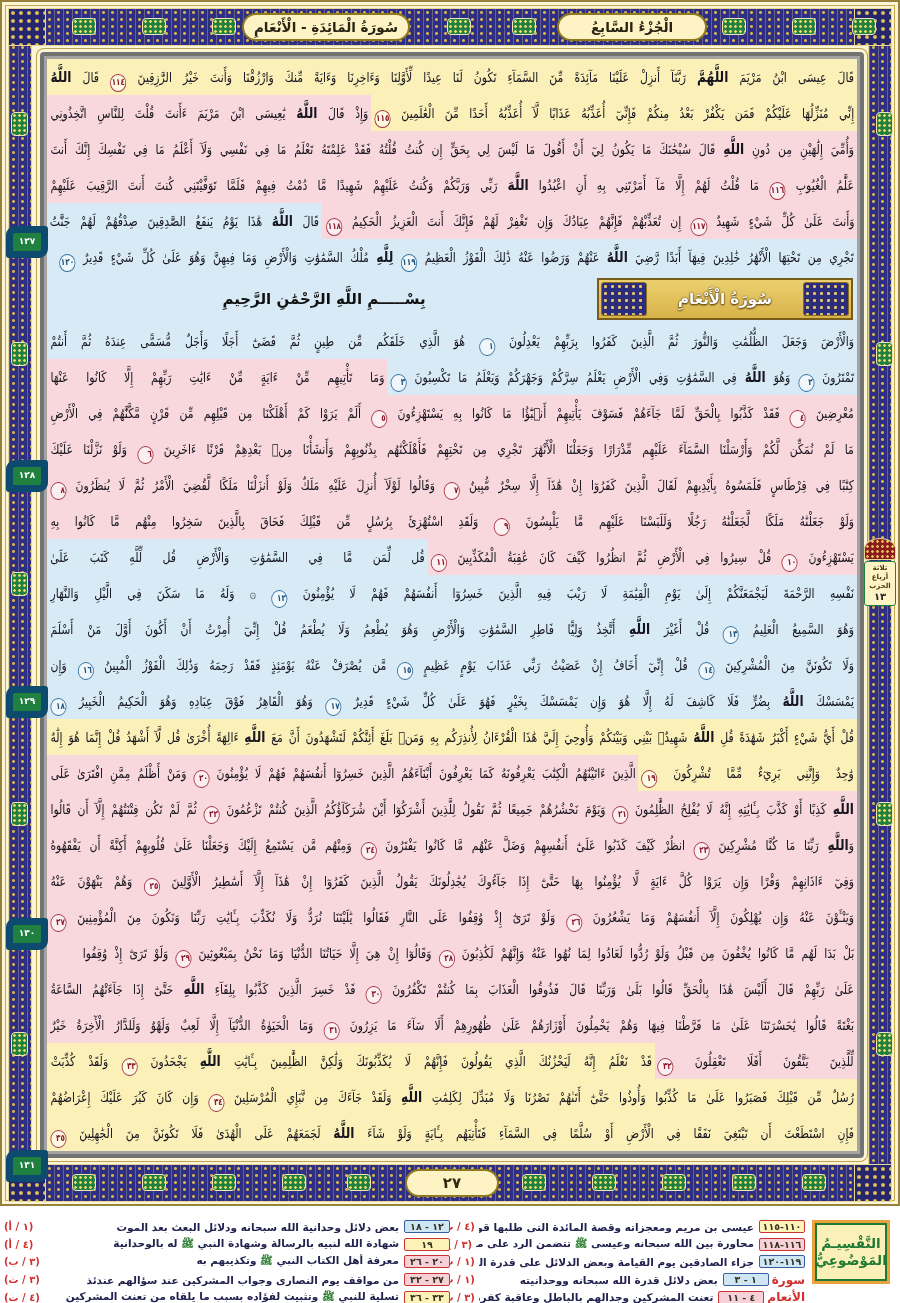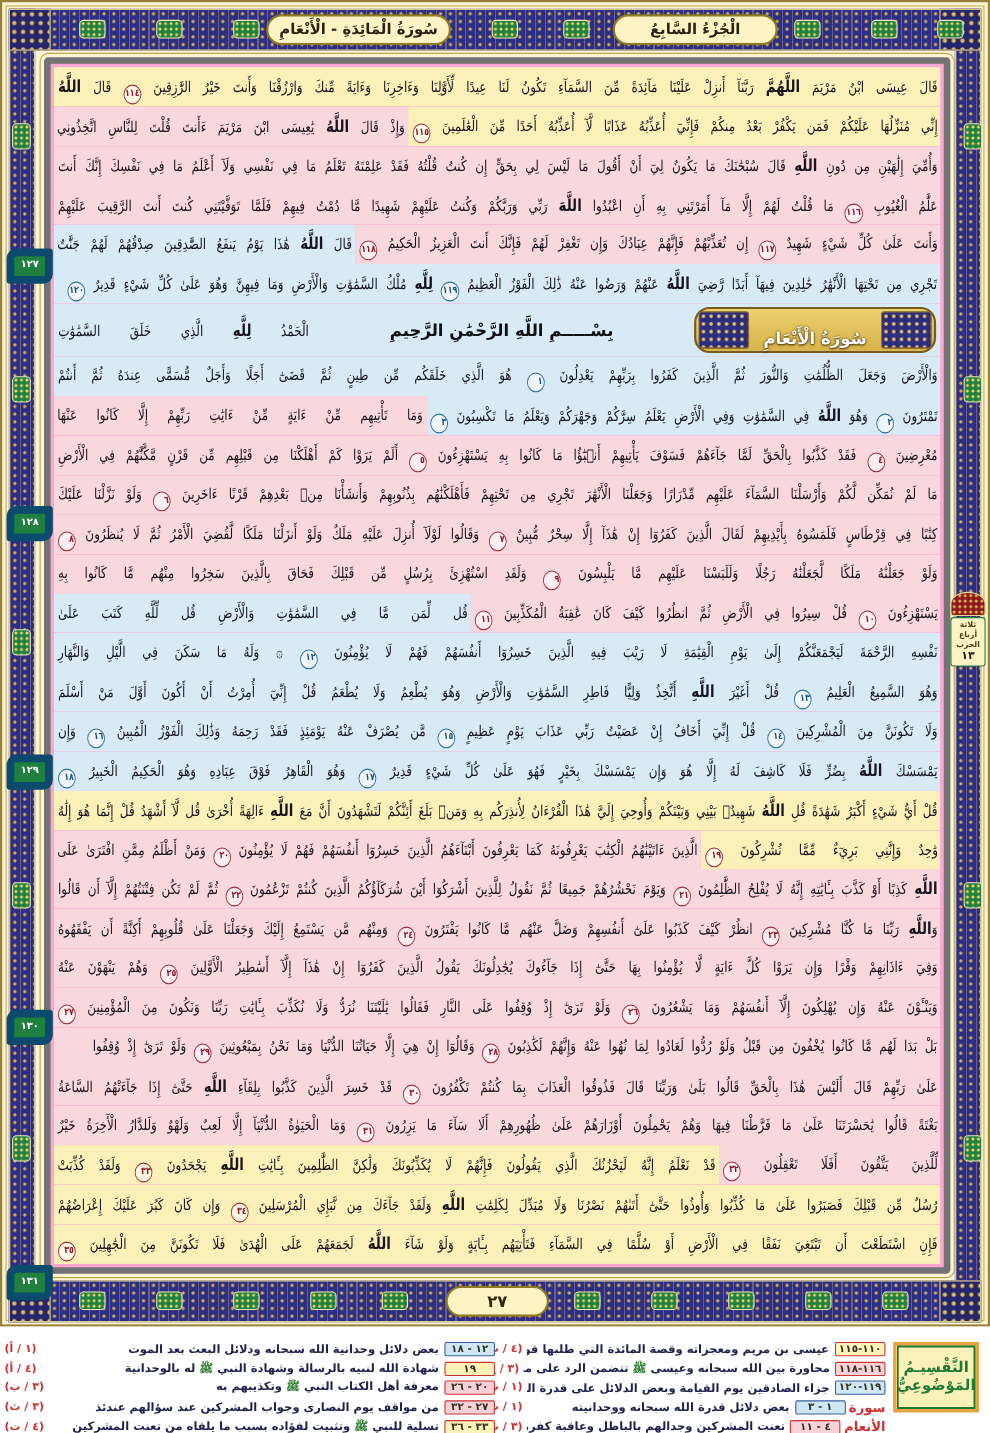--- a/index.html
+++ b/index.html
@@ -38,40 +38,40 @@
   
   .hizb{position:absolute;right:2px;top:536px;width:32px;z-index:4;text-align:center;}
   .crown{width:30px;height:20px;margin:0 auto;background:
          radial-gradient(circle, rgba(240,205,100,.9) 1px, transparent 1.6px),#8b1a1a;
          background-size:5px 5px;border:1px solid #e7d793;border-radius:50% 50% 3px 3px;}
   .hizbbox{margin:1px auto 0;width:30px;background:#fdf3c4;border:1px solid #1f8040;
            border-radius:3px;padding:2px 0;color:#4a3a10;font-size:7px;line-height:9px;
            font-weight:bold;}
   .hizbnum{font-size:10px;line-height:12px;color:#222;}
   
-  .tframe{position:absolute;left:38px;top:50px;width:824px;height:1106px;border:6px solid #737373;
+  .tframe{position:absolute;left:38px;top:50px;width:824px;height:1106px;border:4px solid #737373;
           border-radius:4px;box-shadow:0 0 0 3px #fbf4d5, 0 0 0 4px #bda34c;box-sizing:border-box;
-          background:#f9a8d4;z-index:2;}
+          background:#a3a3a3;z-index:2;}
   .tlines{position:absolute;inset:3px;display:flex;flex-direction:column;overflow:hidden;}
   .ql{flex:1;display:flex;direction:rtl;overflow:hidden;}
   .ql.header{flex:1.35;background:#d7eaf6;align-items:center;padding:0 4px;}
   .seg{height:100%;overflow:hidden;box-sizing:border-box;padding:0 3px;}
   .seg.yellow{background:#fbf0b8;} .seg.pink{background:#f8d7dd;} .seg.blue{background:#d7eaf6;}
   .tx{width:124%;transform:scaleX(.806);transform-origin:right center;direction:rtl;
       text-align:justify;text-align-last:justify;line-height:36px;font-size:13.5px;
       color:#17151f;word-spacing:-1px;}
   .am{display:inline-block;min-width:16px;height:16px;padding:0 1px;border:1px solid #a0303c;
       border-radius:50%;font-size:9px;line-height:15px;text-align:center;color:#8b1a2b;
       background:rgba(255,255,255,.6);vertical-align:-3px;font-weight:bold;}
   .seg.blue .am{border-color:#2f6fa0;color:#21537a;}
   .jal{font-weight:bold;font-size:1.12em;}
   .saw{color:#2e7d32;font-weight:bold;}
   
-  .scart{width:220px;height:42px;background:linear-gradient(#ecd06f,#d8b349);border:2px solid #7a5c1a;
-         border-radius:14px;display:flex;align-items:flex-end;box-sizing:border-box;padding:2px;gap:2px;}
+  .scart{width:256px;height:42px;background:linear-gradient(#ecd06f,#d8b349);border:2px solid #7a5c1a;
+         border-radius:0;display:flex;align-items:center;box-sizing:border-box;padding:2px;gap:2px;}
   .scap{width:46px;height:100%;border-radius:3px;background:
         radial-gradient(circle, rgba(240,205,100,.95) 1.2px, transparent 2px),#2d2d7e;
         background-size:7px 7px;border:1px solid #8a6d20;box-sizing:border-box;}
   .stitle{flex:1;text-align:center;color:#fff;font-weight:bold;font-size:15px;
           text-shadow:0 1px 2px #4a3205,0 0 2px #4a3205;}
   .basmala{flex:1;text-align:center;font-size:15px;font-weight:bold;color:#111;}
   .hamd{width:228px;overflow:hidden;}
   .hamd .tx{line-height:46px;}
   
   .footer{position:absolute;left:0;top:1206px;width:900px;height:97px;background:#fff;}
@@ -202,23 +202,20 @@
               <div class="tx">تَجْرِي مِن تَحْتِهَا الْأَنْهَٰرُ خَٰلِدِينَ فِيهَآ أَبَدًا رَّضِيَ <span class="jal">اللَّهُ</span> عَنْهُمْ وَرَضُوا عَنْهُ ذَٰلِكَ الْفَوْزُ الْعَظِيمُ <span class="am">١١٩</span> <span class="jal">لِلَّهِ</span> مُلْكُ السَّمَٰوَٰتِ وَالْأَرْضِ وَمَا فِيهِنَّ وَهُوَ عَلَىٰ كُلِّ شَيْءٍ قَدِيرٌ <span class="am">١٢٠</span></div>
             </div>
           </div>
           <div class="ql header">
             <div class="scart">
               <div class="scap"></div>
               <div class="stitle">سُورَةُ الْأَنْعَامِ</div>
               <div class="scap"></div>
             </div>
             <div class="basmala">بِسْـــــمِ اللَّهِ الرَّحْمَٰنِ الرَّحِيمِ</div>
-            <div class="hamd">
-              <div class="tx">الْحَمْدُ <span class="jal">لِلَّهِ</span> الَّذِي خَلَقَ السَّمَٰوَٰتِ</div>
-            </div>
           </div>
           <div class="ql">
             <div class="seg blue" style="width: 100%;">
               <div class="tx">وَالْأَرْضَ وَجَعَلَ الظُّلُمَٰتِ وَالنُّورَ ثُمَّ الَّذِينَ كَفَرُوا بِرَبِّهِمْ يَعْدِلُونَ <span class="am">١</span> هُوَ الَّذِي خَلَقَكُم مِّن طِينٍ ثُمَّ قَضَىٰٓ أَجَلًا وَأَجَلٌ مُّسَمًّى عِندَهُ ثُمَّ أَنتُمْ</div>
             </div>
           </div>
           <div class="ql">
             <div class="seg blue" style="width: 58%;">
               <div class="tx">تَمْتَرُونَ <span class="am">٢</span> وَهُوَ <span class="jal">اللَّهُ</span> فِي السَّمَٰوَٰتِ وَفِي الْأَرْضِ يَعْلَمُ سِرَّكُمْ وَجَهْرَكُمْ وَيَعْلَمُ مَا تَكْسِبُونَ <span class="am">٣</span></div>
             </div>

